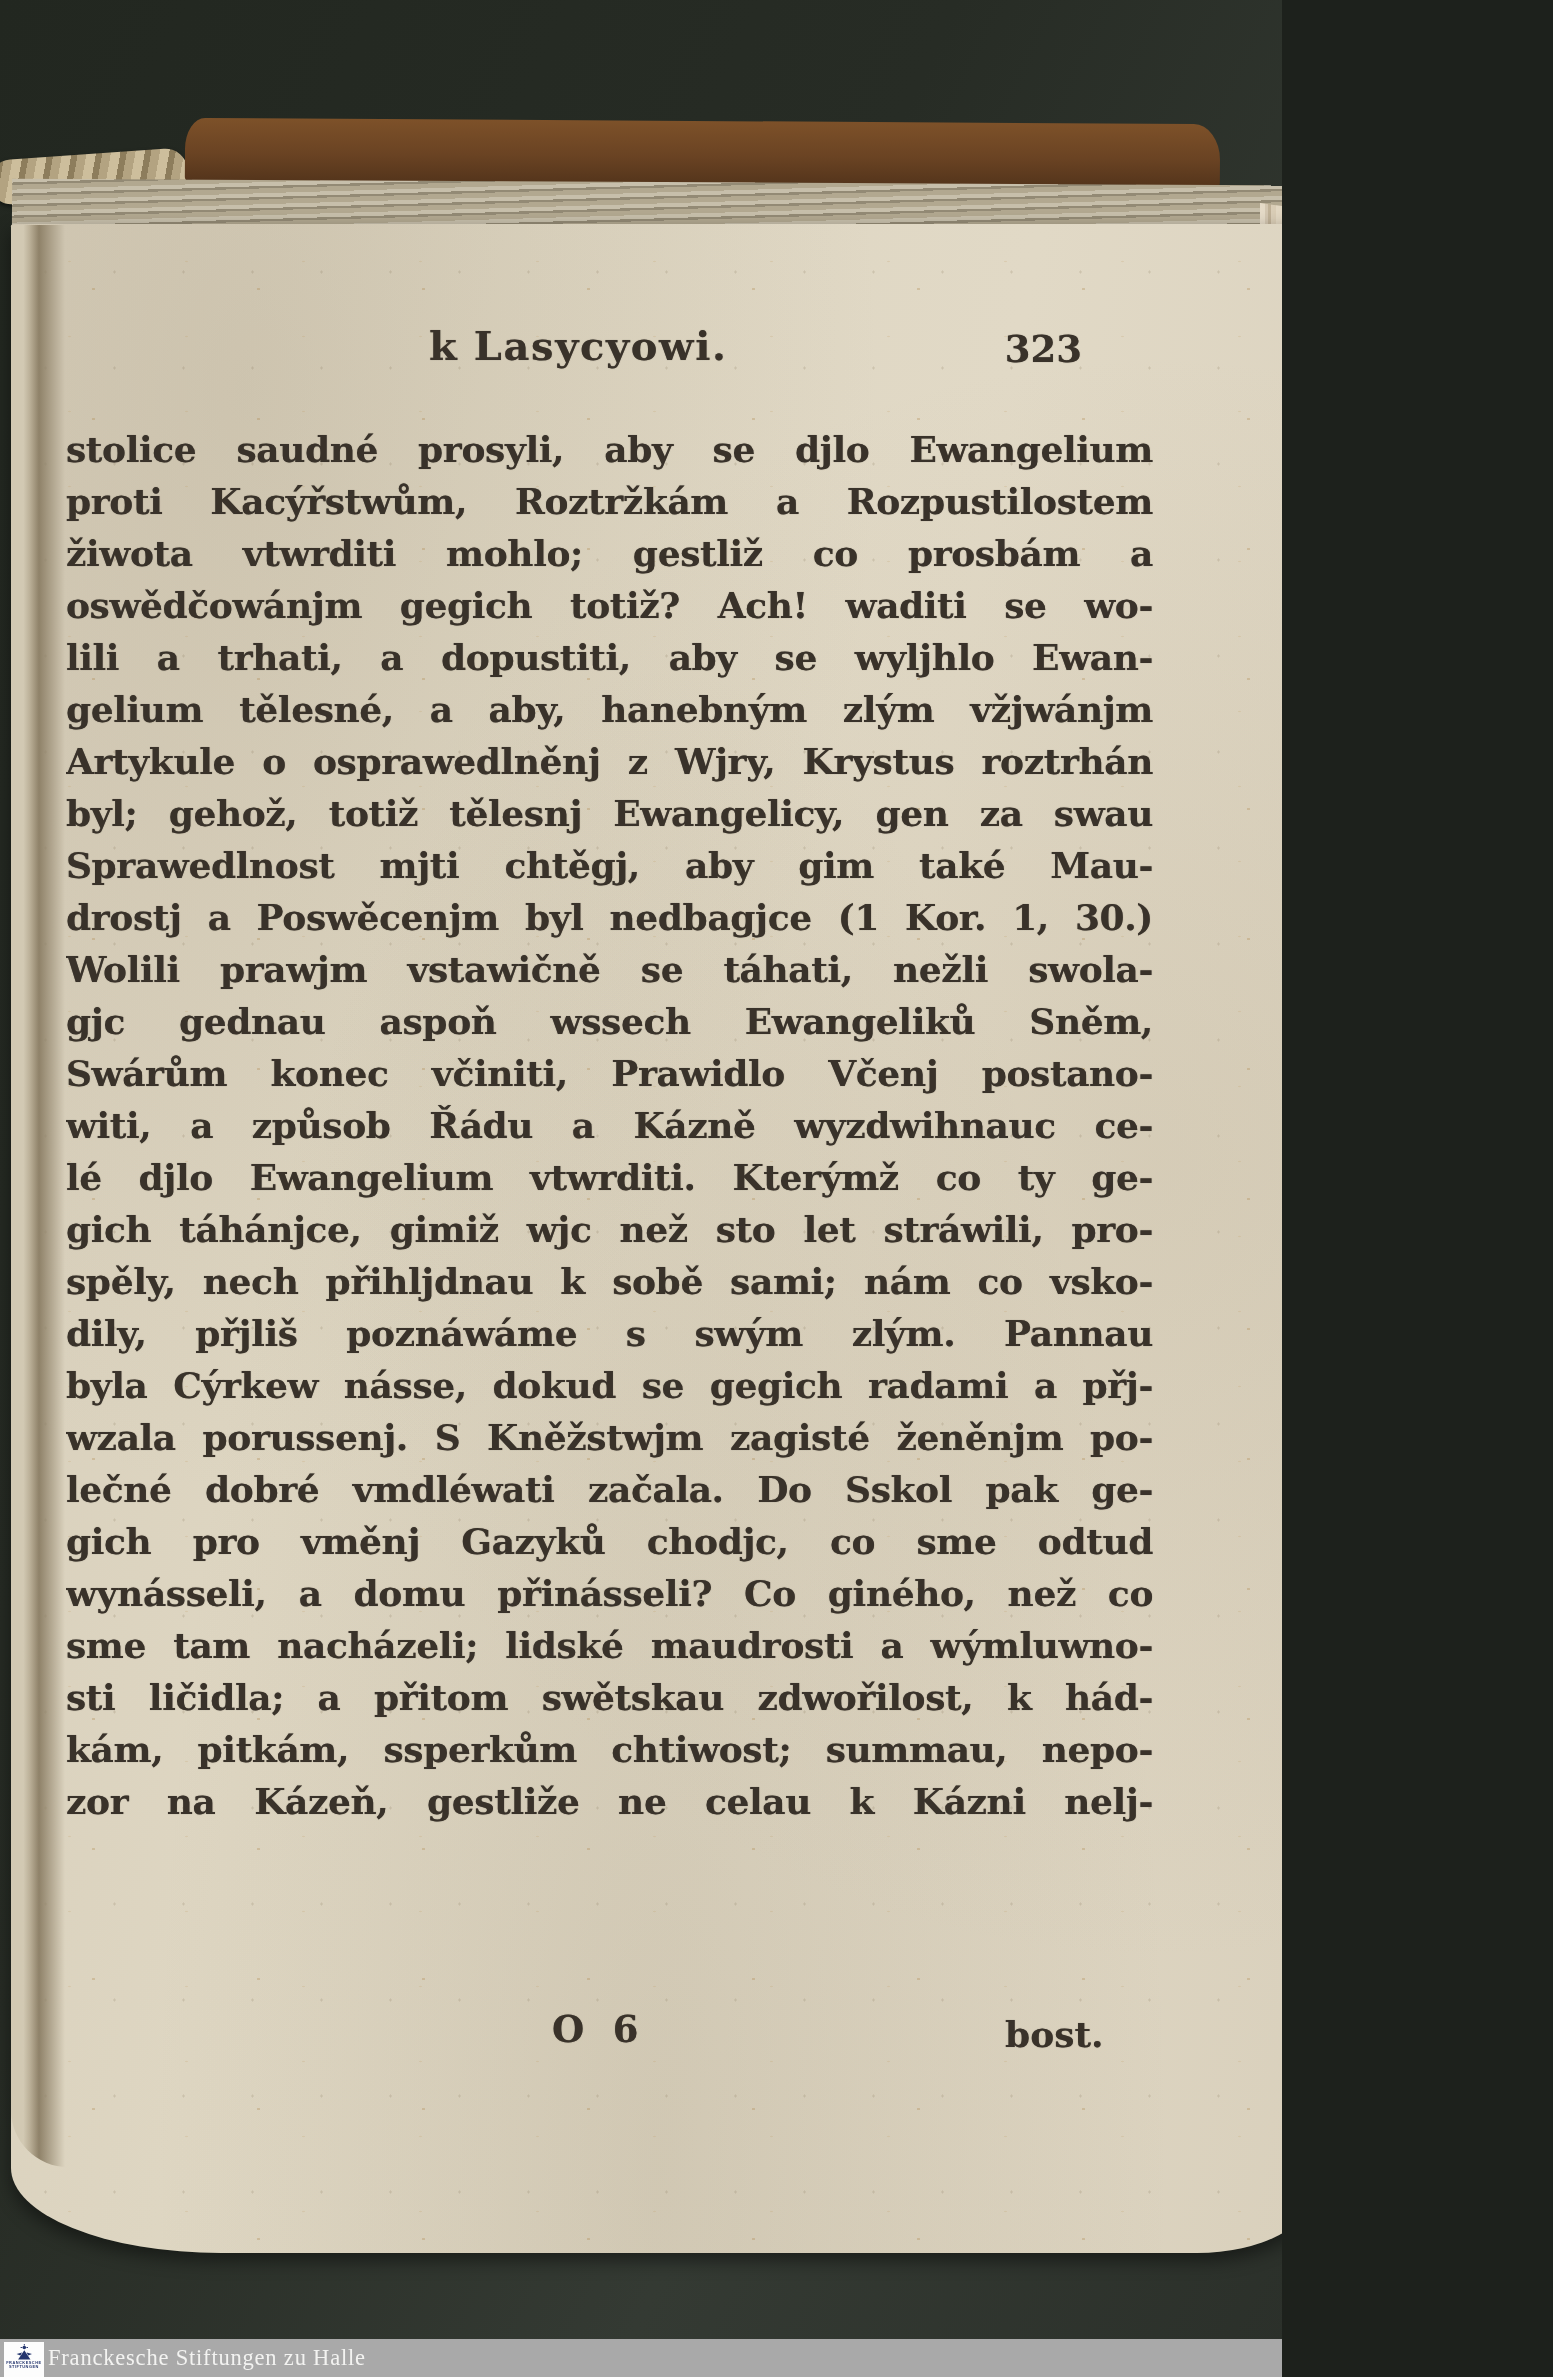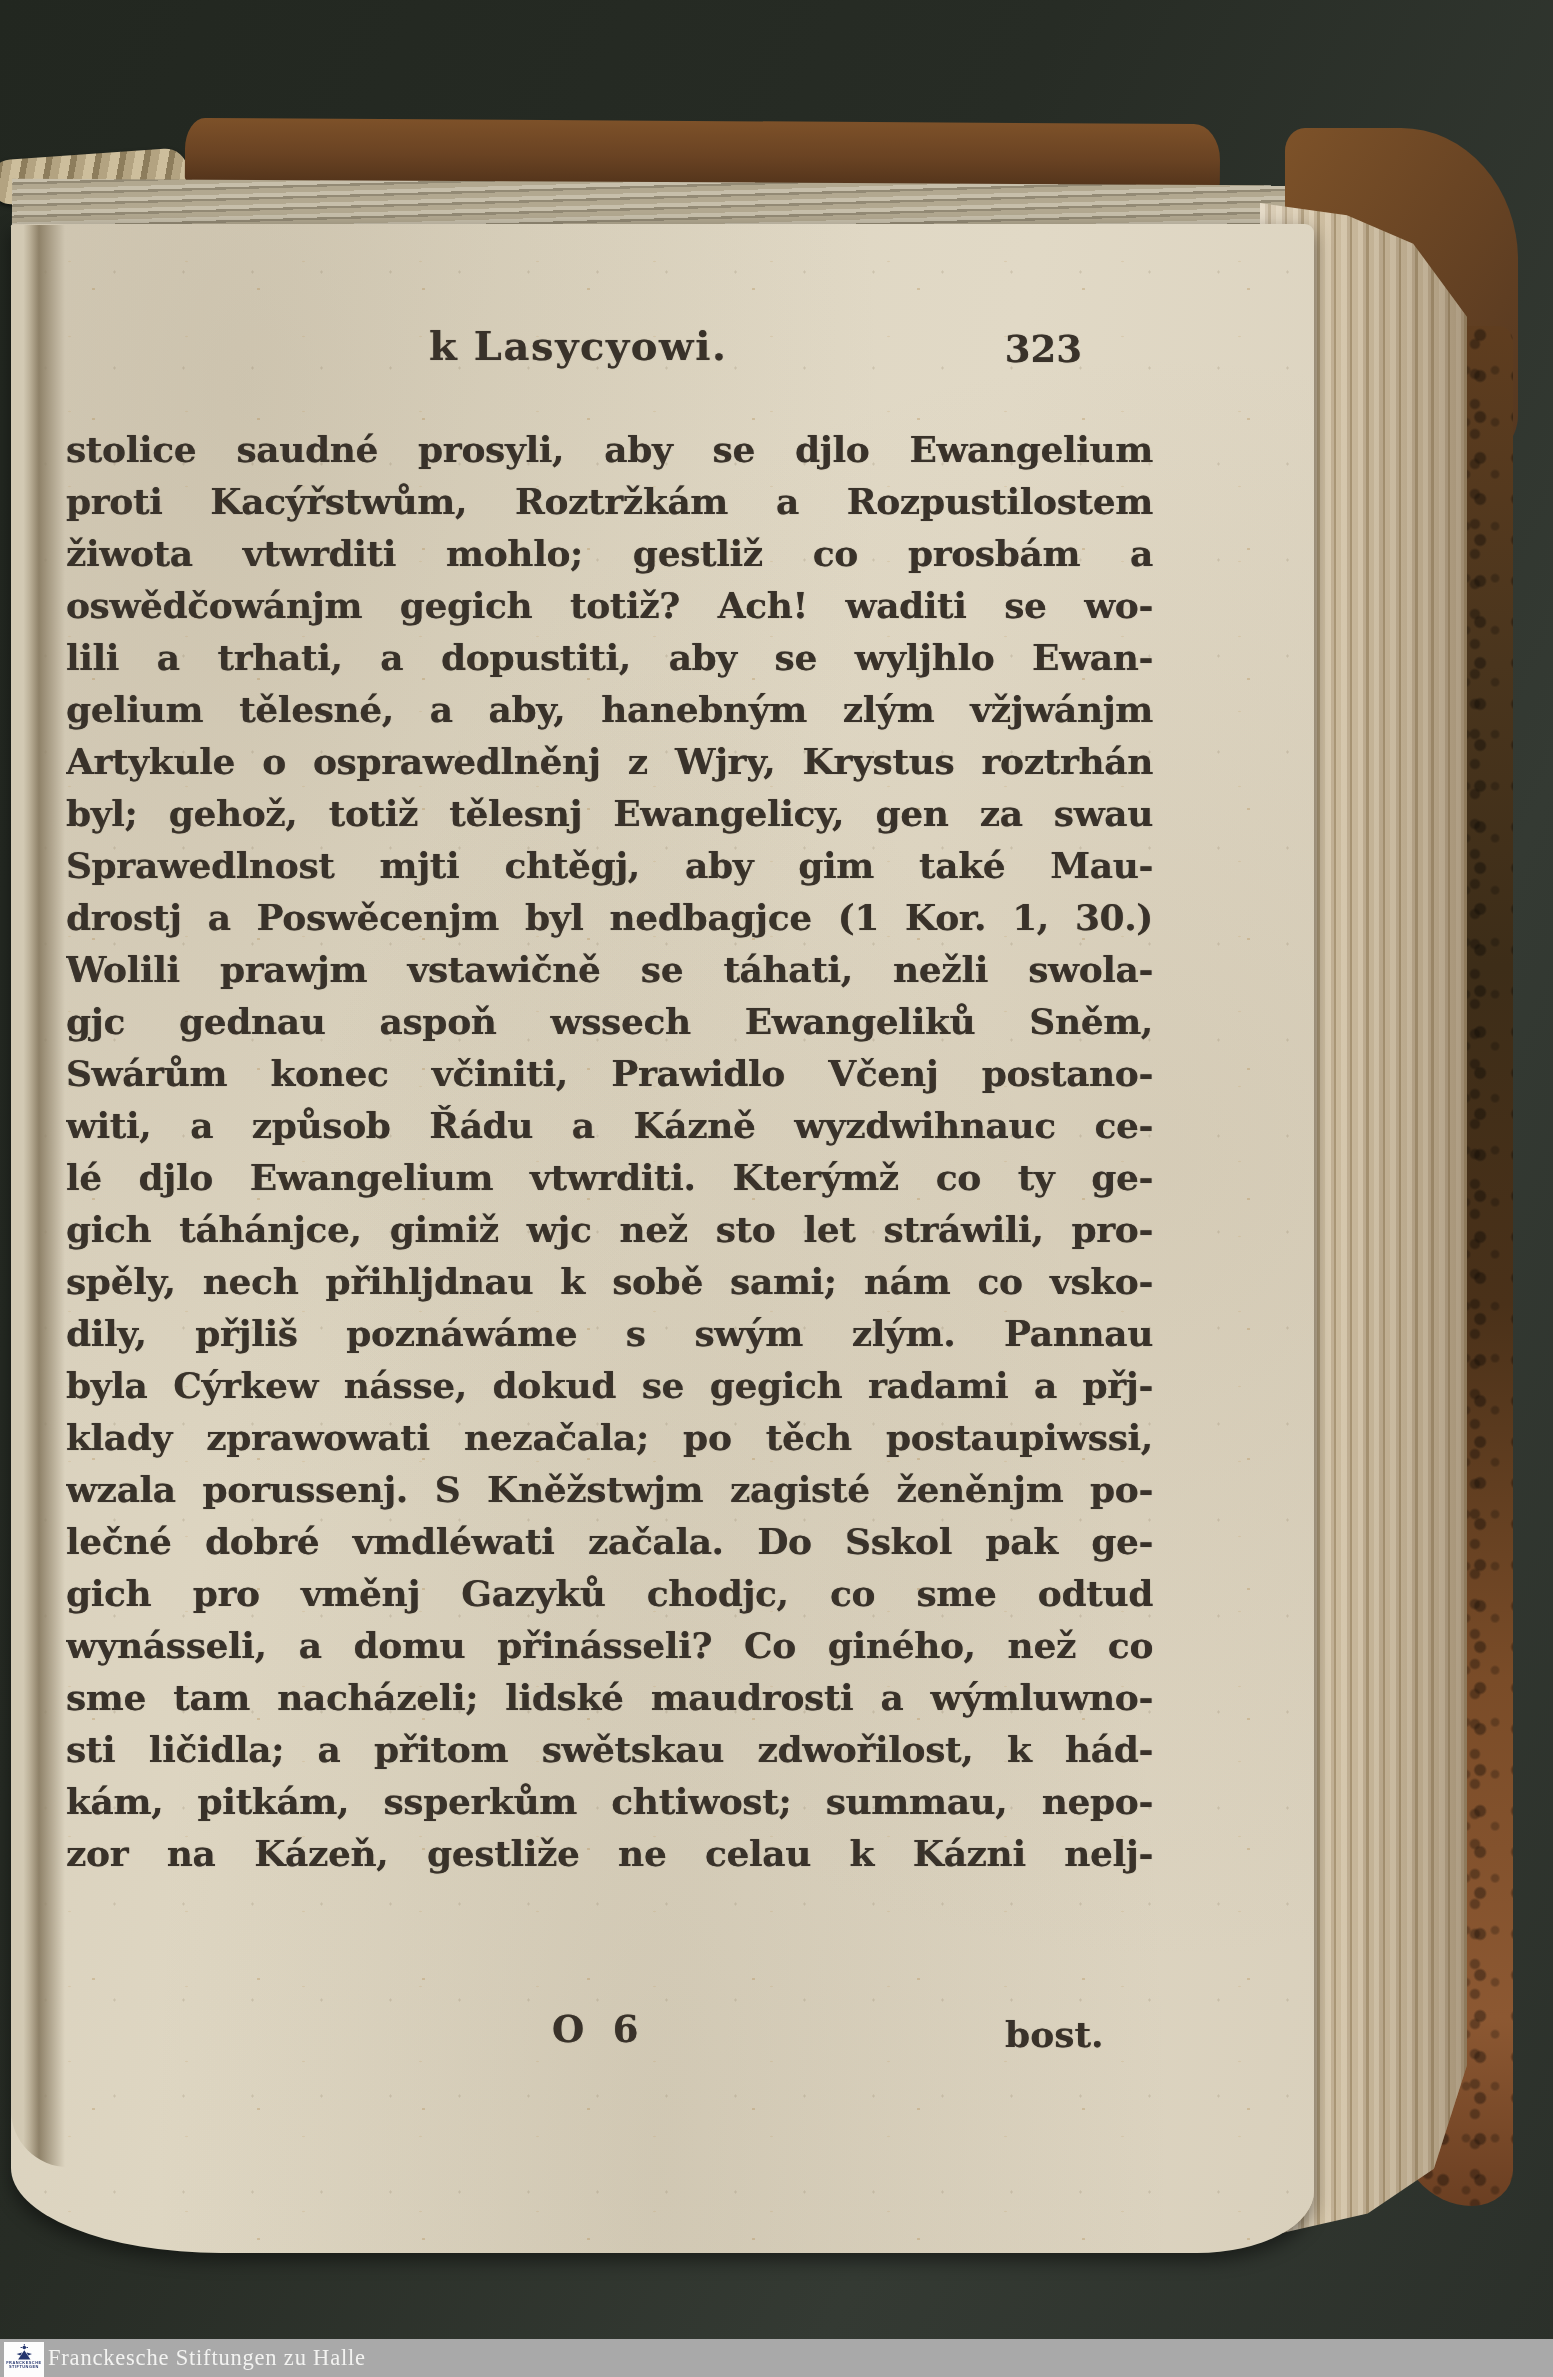--- a/index.html
+++ b/index.html
@@ -1,17 +1,17 @@
 <!DOCTYPE html>
 <html style="font-size:12.4px"><head>
 <meta charset="utf-8">
 <style>
   html,body{margin:0;padding:0;background:#1d211c;}
   #canvas{
-    position:relative; width:1553px; height:2377px; overflow:hidden;
+    position:relative; width:1282px; height:2377px; overflow:hidden;
     background:linear-gradient(115deg,#222720 0%,#272c25 40%,#343a33 72%,#2b302a 100%);
     font-family:"DejaVu Serif", serif;
   }
   .abs{position:absolute;}
 
   
   .headband{
     left:-11px; top:154px; width:199px; height:45px; border-radius:23px;
     background:repeating-linear-gradient(104deg,#cdbe9c 0 9.3px,#8d7d5c 9.3px 15.5px,#b3a381 15.5px 24px);
     transform:rotate(-4deg);
@@ -138,21 +138,20 @@
     <div class="ln">drostj a Poswěcenjm byl nedbagjce (1 Kor. 1, 30.)</div>
     <div class="ln">Wolili prawjm vstawičně se táhati, nežli swola-</div>
     <div class="ln">gjc gednau aspoň wssech Ewangeliků Sněm,</div>
     <div class="ln">Swárům konec včiniti, Prawidlo Včenj postano-</div>
     <div class="ln">witi, a způsob Řádu a Kázně wyzdwihnauc ce-</div>
     <div class="ln">lé djlo Ewangelium vtwrditi. Kterýmž co ty ge-</div>
     <div class="ln">gich táhánjce, gimiž wjc než sto let stráwili, pro-</div>
     <div class="ln">spěly, nech přihljdnau k sobě sami; nám co vsko-</div>
     <div class="ln">dily, přjliš poznáwáme s swým zlým. Pannau</div>
     <div class="ln">byla Cýrkew násse, dokud se gegich radami a přj-</div>
-    <div class="ln">klady zprawowati nezačala; po těch postaupiwssi,</div>
     <div class="ln">wzala porussenj. S Kněžstwjm zagisté ženěnjm po-</div>
     <div class="ln">lečné dobré vmdléwati začala. Do Sskol pak ge-</div>
     <div class="ln">gich pro vměnj Gazyků chodjc, co sme odtud</div>
     <div class="ln">wynásseli, a domu přinásseli? Co giného, než co</div>
     <div class="ln">sme tam nacházeli; lidské maudrosti a wýmluwno-</div>
     <div class="ln">sti ličidla; a přitom swětskau zdwořilost, k hád-</div>
     <div class="ln">kám, pitkám, ssperkům chtiwost; summau, nepo-</div>
     <div class="ln">zor na Kázeň, gestliže ne celau k Kázni nelj-</div>
   </div>
 

